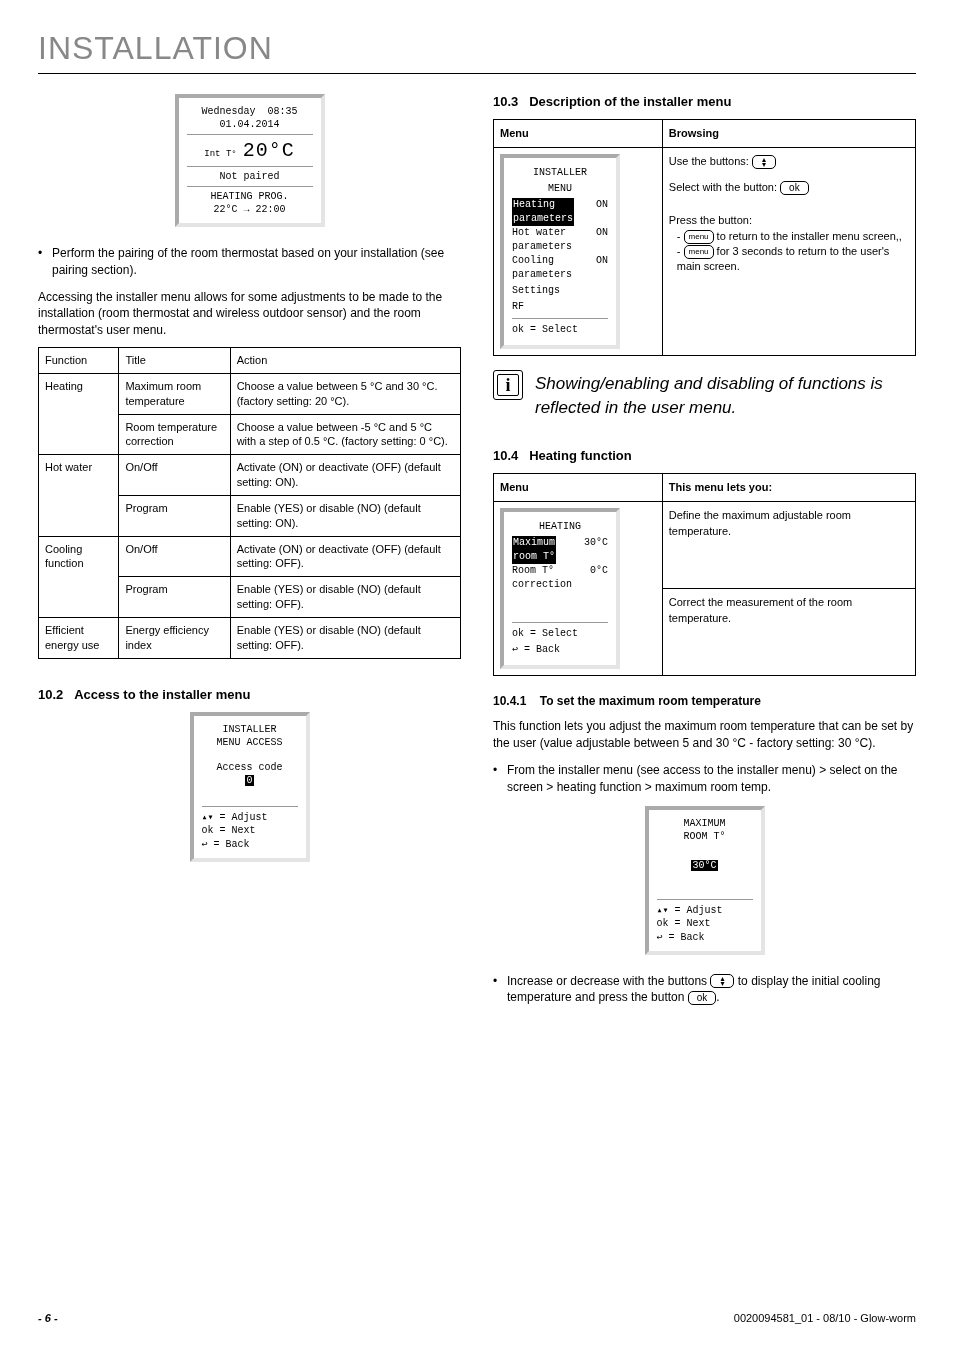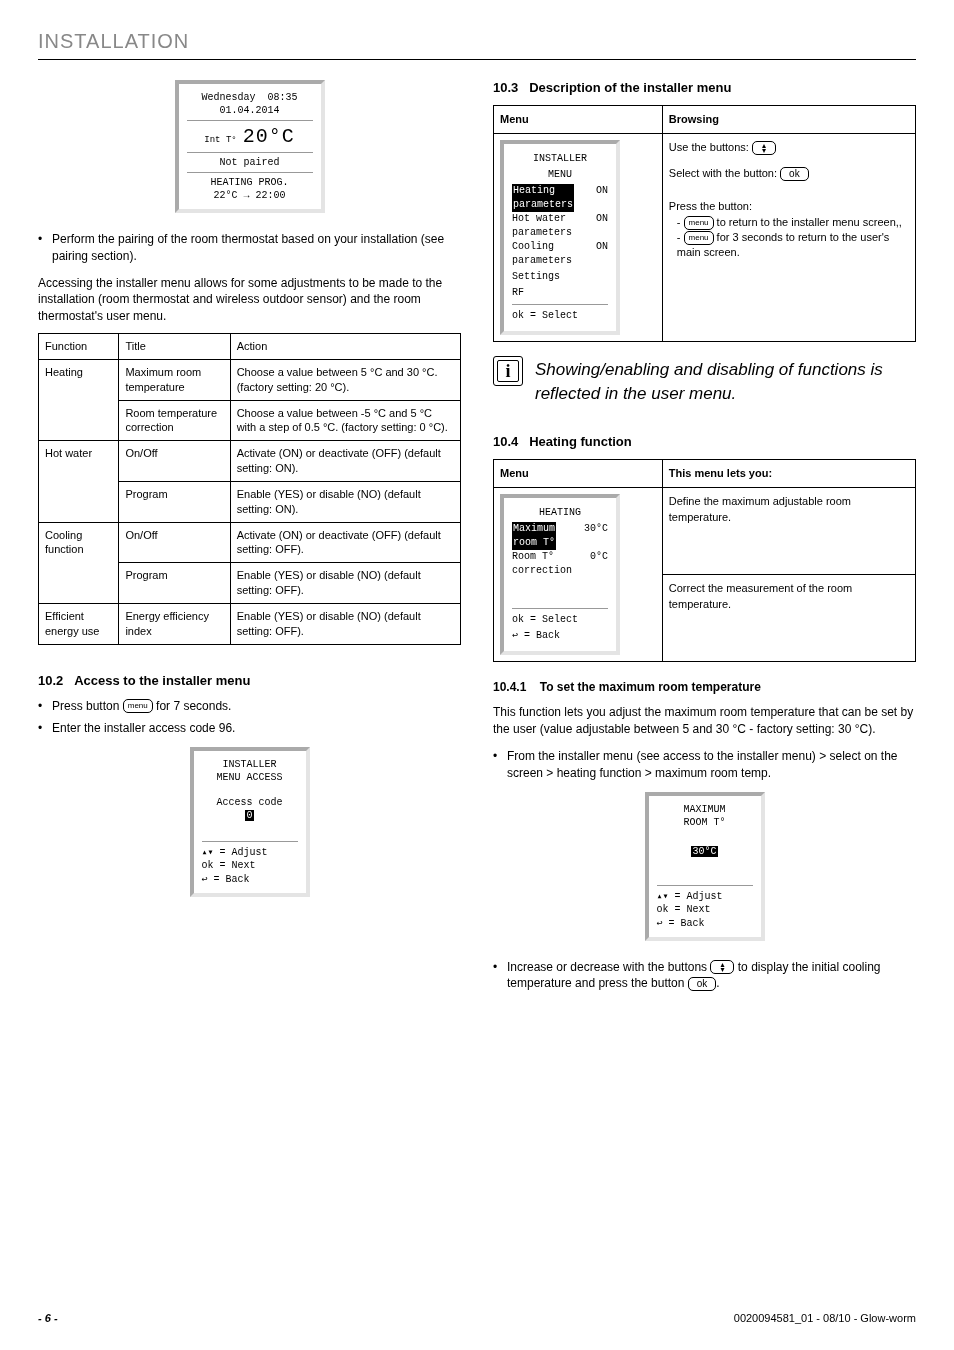--- a/index.html
+++ b/index.html
@@ -7,21 +7,21 @@
     margin: 0;
     padding: 30px 38px;
     font-family: Arial, Helvetica, sans-serif;
     font-size: 12px;
     color: #000;
     width: 954px;
     height: 1350px;
     position: relative;
   }
   .page-header {
-    font-size: 20px;
+    font-size: 32px;
     font-weight: 300;
     color: #888;
     letter-spacing: 1px;
     text-transform: uppercase;
     border-bottom: 1px solid #000;
     padding-bottom: 6px;
     margin-bottom: 20px;
   }
   .columns {
     display: flex;
@@ -222,24 +222,20 @@
       <tr>
         <td>Efficient energy use</td>
         <td>Energy efficiency index</td>
         <td>Enable (YES) or disable (NO) (default setting: OFF).</td>
       </tr>
     </tbody>
       </table>
 
     <h3 class="sub"><span>10.2</span>&nbsp;&nbsp;&nbsp;<span>Access to the installer menu</span></h3>
 
-    <ul class="bul">
-      <li><span>Press button </span><span class="btn-icon">menu</span><span> for 7 seconds.</span></li>
-      <li>Enter the installer access code 96.</li>
-    </ul>
 
     <div class="lcd-wrap">
       <div class="lcd" style="width:120px">
         <div class="row">INSTALLER</div>
         <div class="row">MENU ACCESS</div>
         <div class="row" style="margin-top:14px">Access code</div>
         <div class="row"><span class="sel">0</span></div>
         <div class="line" style="margin-top:20px"></div>
         <div class="row left">▴▾  = Adjust</div>
         <div class="row left">ok  = Next</div>

